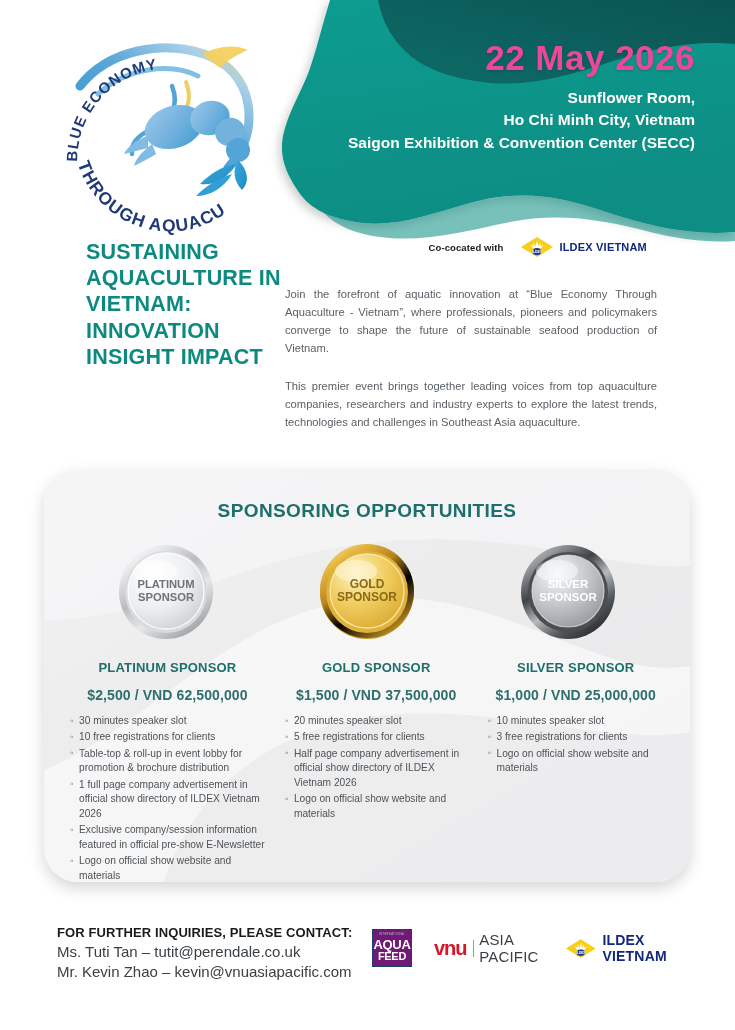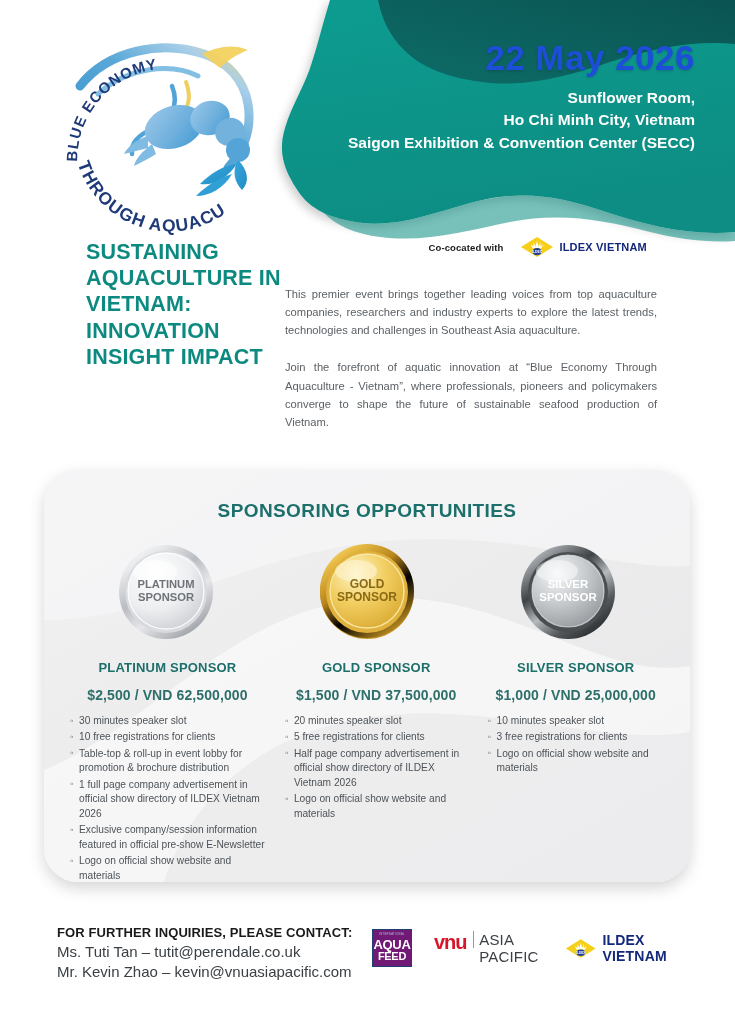--- a/index.html
+++ b/index.html
@@ -12,21 +12,21 @@
     overflow:hidden;
   }
   .page { position:relative; width:735px; height:1030px; background:#fff; overflow:hidden; }
 
   
   .wave-wrap { position:absolute; top:0; right:0; width:735px; height:265px; overflow:hidden; }
   .wave-svg { position:absolute; top:0; left:0; }
 
   .header-text { position:absolute; top:40px; right:40px; text-align:right; z-index:5; }
   .event-date {
-    font-size:35px; font-weight:bold; color:#1d4ed8; letter-spacing:0.5px;
+    font-size:35px; font-weight:bold; color:#ec4899; letter-spacing:0.5px;
     line-height:1.05; text-shadow:0 1px 3px rgba(0,0,0,.18);
   }
   .venue { margin-top:10px; color:#ffffff; font-size:15.5px; font-weight:bold; line-height:1.45; }
 
   
   .colocated { position:absolute; top:236px; right:88px; display:flex; align-items:center; gap:17px; z-index:6; }
   .coloc-label { font-size:9.5px; font-weight:bold; color:#1a1a1a; letter-spacing:.1px; }
   .ildex-lockup { display:flex; align-items:center; gap:5px; }
   .ildex-name { font-size:11px; font-weight:bold; color:#13287a; letter-spacing:.2px; }
 
@@ -96,21 +96,21 @@
 
   .aquafeed-box {
     width:52px; height:38px; background:#701a75; color:#fff;
     display:flex; flex-direction:column; align-items:center; justify-content:center;
     line-height:1; border:1px solid #1d3f72;
   }
   .aquafeed-top { font-size:2.6px; letter-spacing:.4px; color:#b9c6dd; margin-bottom:1px; }
   .aquafeed-a { font-size:13px; font-weight:bold; letter-spacing:-.3px; }
   .aquafeed-f { font-size:11px; font-weight:bold; letter-spacing:-.3px; }
 
-  .vnu-lockup { display:flex; gap:6px; }
+  .vnu-lockup { display:flex; align-items:center; gap:6px; }
   .vnu-mark { font-size:20px; font-weight:bold; color:#d6172a; letter-spacing:-1px; }
   .vnu-div { width:1px; height:17px; background:#9a9a9a; }
   .vnu-text { font-size:15px; color:#3a3f44; letter-spacing:.2px; }
 
   .ildex-foot { display:flex; align-items:center; gap:6px; }
   .ildex-foot-name { font-size:14px; font-weight:bold; color:#13287a; letter-spacing:.2px; }
 </style>
 </head>
 <body>
 
@@ -233,22 +233,22 @@
       </text>
       <text font-family="Liberation Sans, sans-serif" font-size="15" font-weight="bold" fill="#1f3a78" letter-spacing="1">
         <textPath href="#arcTop" startOffset="4%">BLUE ECONOMY</textPath>
       </text>
     </svg>
   </div>
 
   <div class="headline">SUSTAINING AQUACULTURE IN VIETNAM: INNOVATION INSIGHT IMPACT</div>
 
   <div class="intro">
+    <p>Join the forefront of aquatic innovation at “Blue Economy Through Aquaculture - Vietnam”, where professionals, pioneers and policymakers converge to shape the future of sustainable seafood  production of Vietnam.</p>
     <p>This premier event brings together leading voices from top aquaculture companies, researchers  and industry experts to explore the latest trends, technologies and challenges in Southeast Asia aquaculture.</p>
-    <p>Join the forefront of aquatic innovation at “Blue Economy Through Aquaculture - Vietnam”, where professionals, pioneers and policymakers converge to shape the future of sustainable seafood  production of Vietnam.</p>
   </div>
 
   <div class="sponsor-card">
     <svg class="card-swoosh" width="646" height="412" viewBox="0 0 646 412" preserveAspectRatio="none">
       <path d="M0,300 C120,250 200,120 360,128 C480,134 560,210 646,196 L646,412 L0,412 Z" fill="#ffffff" opacity="0.55"></path>
       <path d="M120,412 C150,320 230,250 360,244 C470,239 570,276 646,262 L646,412 Z" fill="#e3e3e6" opacity="0.5"></path>
       <path d="M0,150 C140,150 220,60 420,70 C520,75 580,100 646,96 L646,0 L0,0 Z" fill="#f7f7f8" opacity="0.7"></path>
     </svg>
 
     <div class="card-title">SPONSORING OPPORTUNITIES</div>

